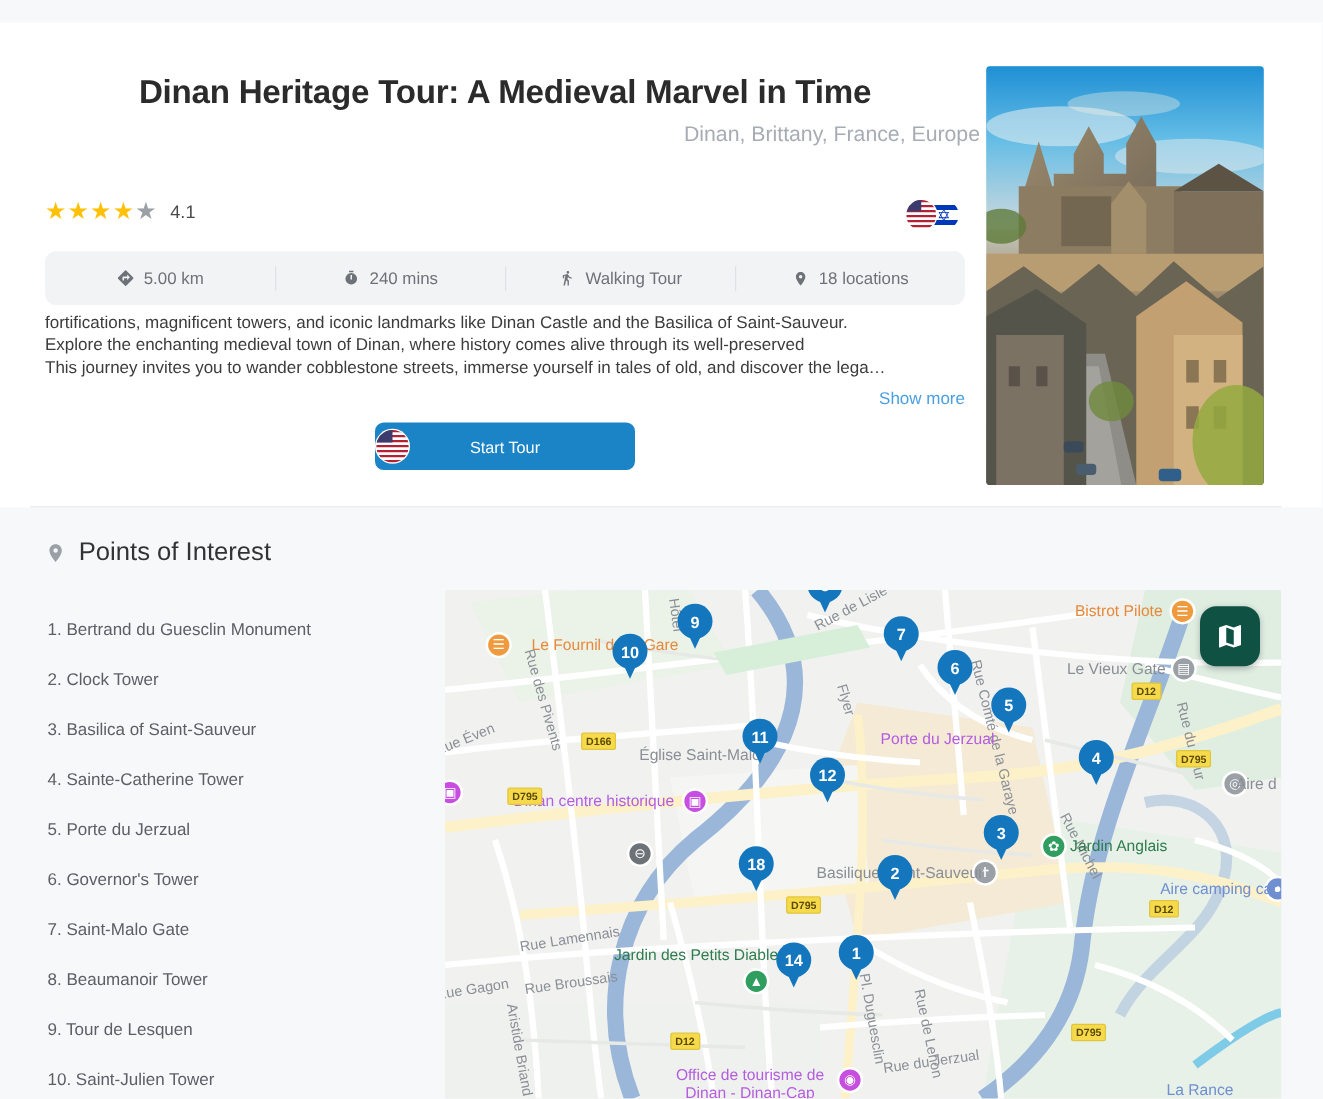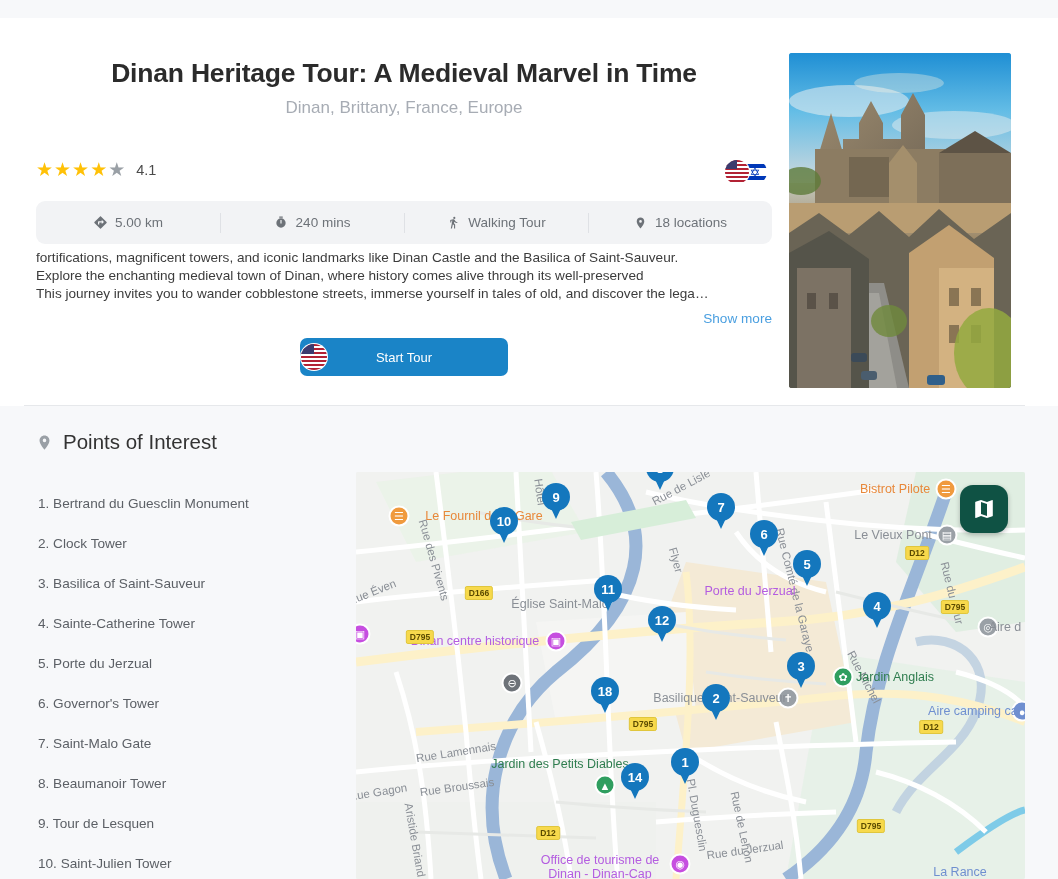--- a/index.html
+++ b/index.html
@@ -19,21 +19,21 @@
   .hero-inner { position: relative; width: 1058px; height: 100%; }
 
   .hero-title {
     position: absolute; left: 24px; top: 40px; width: 760px;
     text-align: center;
     font-size: 26.5px; font-weight: bold; color: #2b2b2b;
     letter-spacing: -0.2px; line-height: 1.15;
   }
   .hero-subtitle {
     position: absolute; left: 24px; top: 80px; width: 760px;
-    text-align: center;
+    text-align: right;
     font-size: 17px; color: #a7acb4; font-weight: normal;
   }
 
   
   .rating-row {
     position: absolute; left: 36px; top: 142px;
     display: flex; align-items: center; gap: 6px;
   }
   .stars { display: flex; gap: 1px; }
   .star { font-size: 19px; line-height: 19px; color: #ffc107; }
@@ -470,21 +470,21 @@
       <div class="mpoi" style="left: 4px; top: 162px; background: rgb(198, 78, 224);">▣</div>
       <div class="mpoi" style="left: 487px; top: 205px; background: rgb(47, 158, 95);">✿</div>
       <div class="mpoi" style="left: 432px; top: 226px; background: rgb(154, 160, 166);">✝</div>
       <div class="mpoi" style="left: 249px; top: 313px; background: rgb(47, 158, 95);">▲</div>
       <div class="mpoi" style="left: 324px; top: 392px; background: rgb(198, 78, 224);">◉</div>
       <div class="mpoi" style="left: 156px; top: 211px; background: rgb(109, 114, 120);">⊖</div>
       <div class="mpoi" style="left: 666px; top: 239px; background: rgb(111, 143, 208);">●</div>
       <div class="mpoi" style="left: 632px; top: 155px; background: rgb(154, 160, 166);">◎</div>
       <div class="mlabel" style="left: 128px; top: 44px; color: rgb(232, 136, 58);">Le Fournil de la Gare</div>
       <div class="mlabel" style="left: 539px; top: 17px; color: rgb(232, 136, 58);">Bistrot Pilote</div>
-      <div class="mlabel" style="left: 537px; top: 63px; color: rgb(138, 143, 150);">Le Vieux Pont</div>
+      <div class="mlabel" style="left: 537px; top: 63px; color: rgb(138, 143, 150);">Le Vieux Gate</div>
       <div class="mlabel" style="left: 204px; top: 132px; color: rgb(138, 143, 150);">Église Saint-Malo</div>
       <div class="mlabel" style="left: 119px; top: 169px; color: rgb(180, 93, 224);">Dinan centre historique</div>
       <div class="mlabel" style="left: 394px; top: 119px; color: rgb(180, 93, 224);">Porte du Jerzual</div>
       <div class="mlabel" style="left: 539px; top: 205px; color: rgb(47, 125, 79);">Jardin Anglais</div>
       <div class="mlabel" style="left: 364px; top: 226px; color: rgb(138, 143, 150);">Basilique Saint-Sauveur</div>
       <div class="mlabel" style="left: 204px; top: 292px; color: rgb(47, 125, 79);">Jardin des Petits Diables</div>
       <div class="mlabel" style="left: 619px; top: 239px; color: rgb(111, 143, 208);">Aire camping car</div>
       <div class="mlabel" style="left: 649px; top: 155px; color: rgb(138, 143, 150);">Aire d</div>
       <div class="mlabel" style="left: 244px; top: 388px; color: rgb(180, 93, 224);">Office de tourisme de</div>
       <div class="mlabel" style="left: 244px; top: 402px; color: rgb(180, 93, 224);">Dinan - Dinan-Cap</div>
@@ -555,20 +555,20 @@
       <div class="mpin" style="left: 306px; top: 172px;">
         <div class="tail"></div>
         <div class="body"></div>
         <div class="num">12</div>
       </div>
       <div class="mpin" style="left: 249px; top: 243px;">
         <div class="tail"></div>
         <div class="body"></div>
         <div class="num">18</div>
       </div>
-      <div class="mpin" style="left: 279px; top: 329px;">
+      <div class="mpin" style="left: 279px; top: 320px;">
         <div class="tail"></div>
         <div class="body"></div>
         <div class="num">14</div>
       </div>
     </div>
 
 </div>
 
 </body></html>

